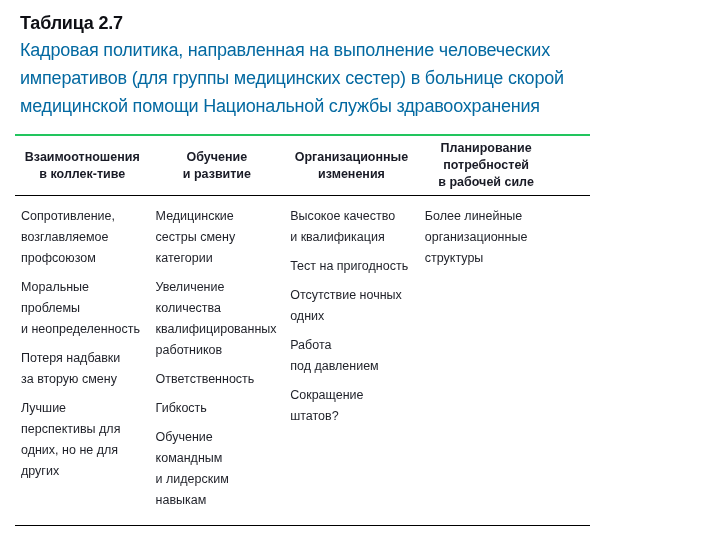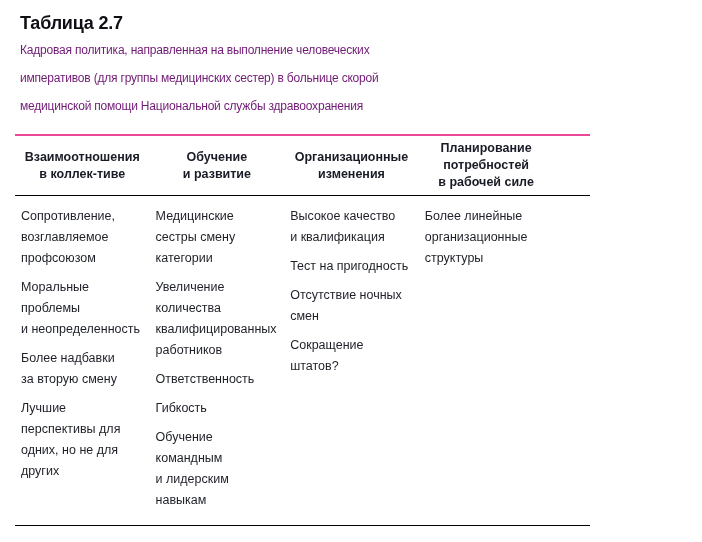--- a/index.html
+++ b/index.html
@@ -11,28 +11,28 @@
     -webkit-font-smoothing: antialiased;
   }
   .page { position: relative; width: 590px; height: 542px; overflow: hidden; }
 
   .title-block { padding: 10px 20px 0 20px; }
   .table-number {
     margin: 0; font-size: 18px; font-weight: bold;
     line-height: 26px; color: #0e0f14; letter-spacing: -0.2px;
   }
   .table-caption {
-    margin: 0; font-size: 12px; font-weight: normal;
-    line-height: 28px; color: #701a75; white-space: pre-line;
+    margin: 0; font-size: 18px; font-weight: normal;
+    line-height: 28px; color: #0369a1; white-space: pre-line;
     letter-spacing: -0.2px;
   }
 
   .data-table {
     margin: 14px 0 0 15px; width: 673px;
-    border-top: 2px solid #ec4899;
+    border-top: 2px solid #22c55e;
   }
   .header-row {
     display: grid; grid-template-columns: repeat(5, 1fr);
     border-bottom: 1.5px solid #000;
     min-height: 59px; box-sizing: border-box;
   }
   .header-cell {
     display: flex; align-items: center; justify-content: center;
     text-align: center; font-weight: bold;
     font-size: 12.5px; line-height: 17px;
@@ -80,21 +80,21 @@
 
     <div class="body-row">
 
       <div class="body-cell">
         <p class="cell-item">Сопротивление,
 возглавляемое
 профсоюзом</p>
         <p class="cell-item">Моральные
 проблемы
 и неопределенность</p>
-        <p class="cell-item">Более надбавки
+        <p class="cell-item">Потеря надбавки
 за вторую смену</p>
         <p class="cell-item">Лучшие
 перспективы для
 одних, но не для
 других</p>
       </div>
 
       <div class="body-cell">
         <p class="cell-item">Медицинские
 сестры смену
@@ -109,21 +109,23 @@
 командным
 и лидерским
 навыкам</p>
       </div>
 
       <div class="body-cell">
         <p class="cell-item">Высокое качество
 и квалификация</p>
         <p class="cell-item">Тест на пригодность</p>
         <p class="cell-item">Отсутствие ночных
-смен</p>
+одних</p>
+        <p class="cell-item">Работа
+под давлением</p>
         <p class="cell-item">Сокращение
 штатов?</p>
       </div>
 
       <div class="body-cell">
         <p class="cell-item">Более линейные
 организационные
 структуры</p>
       </div>
 

